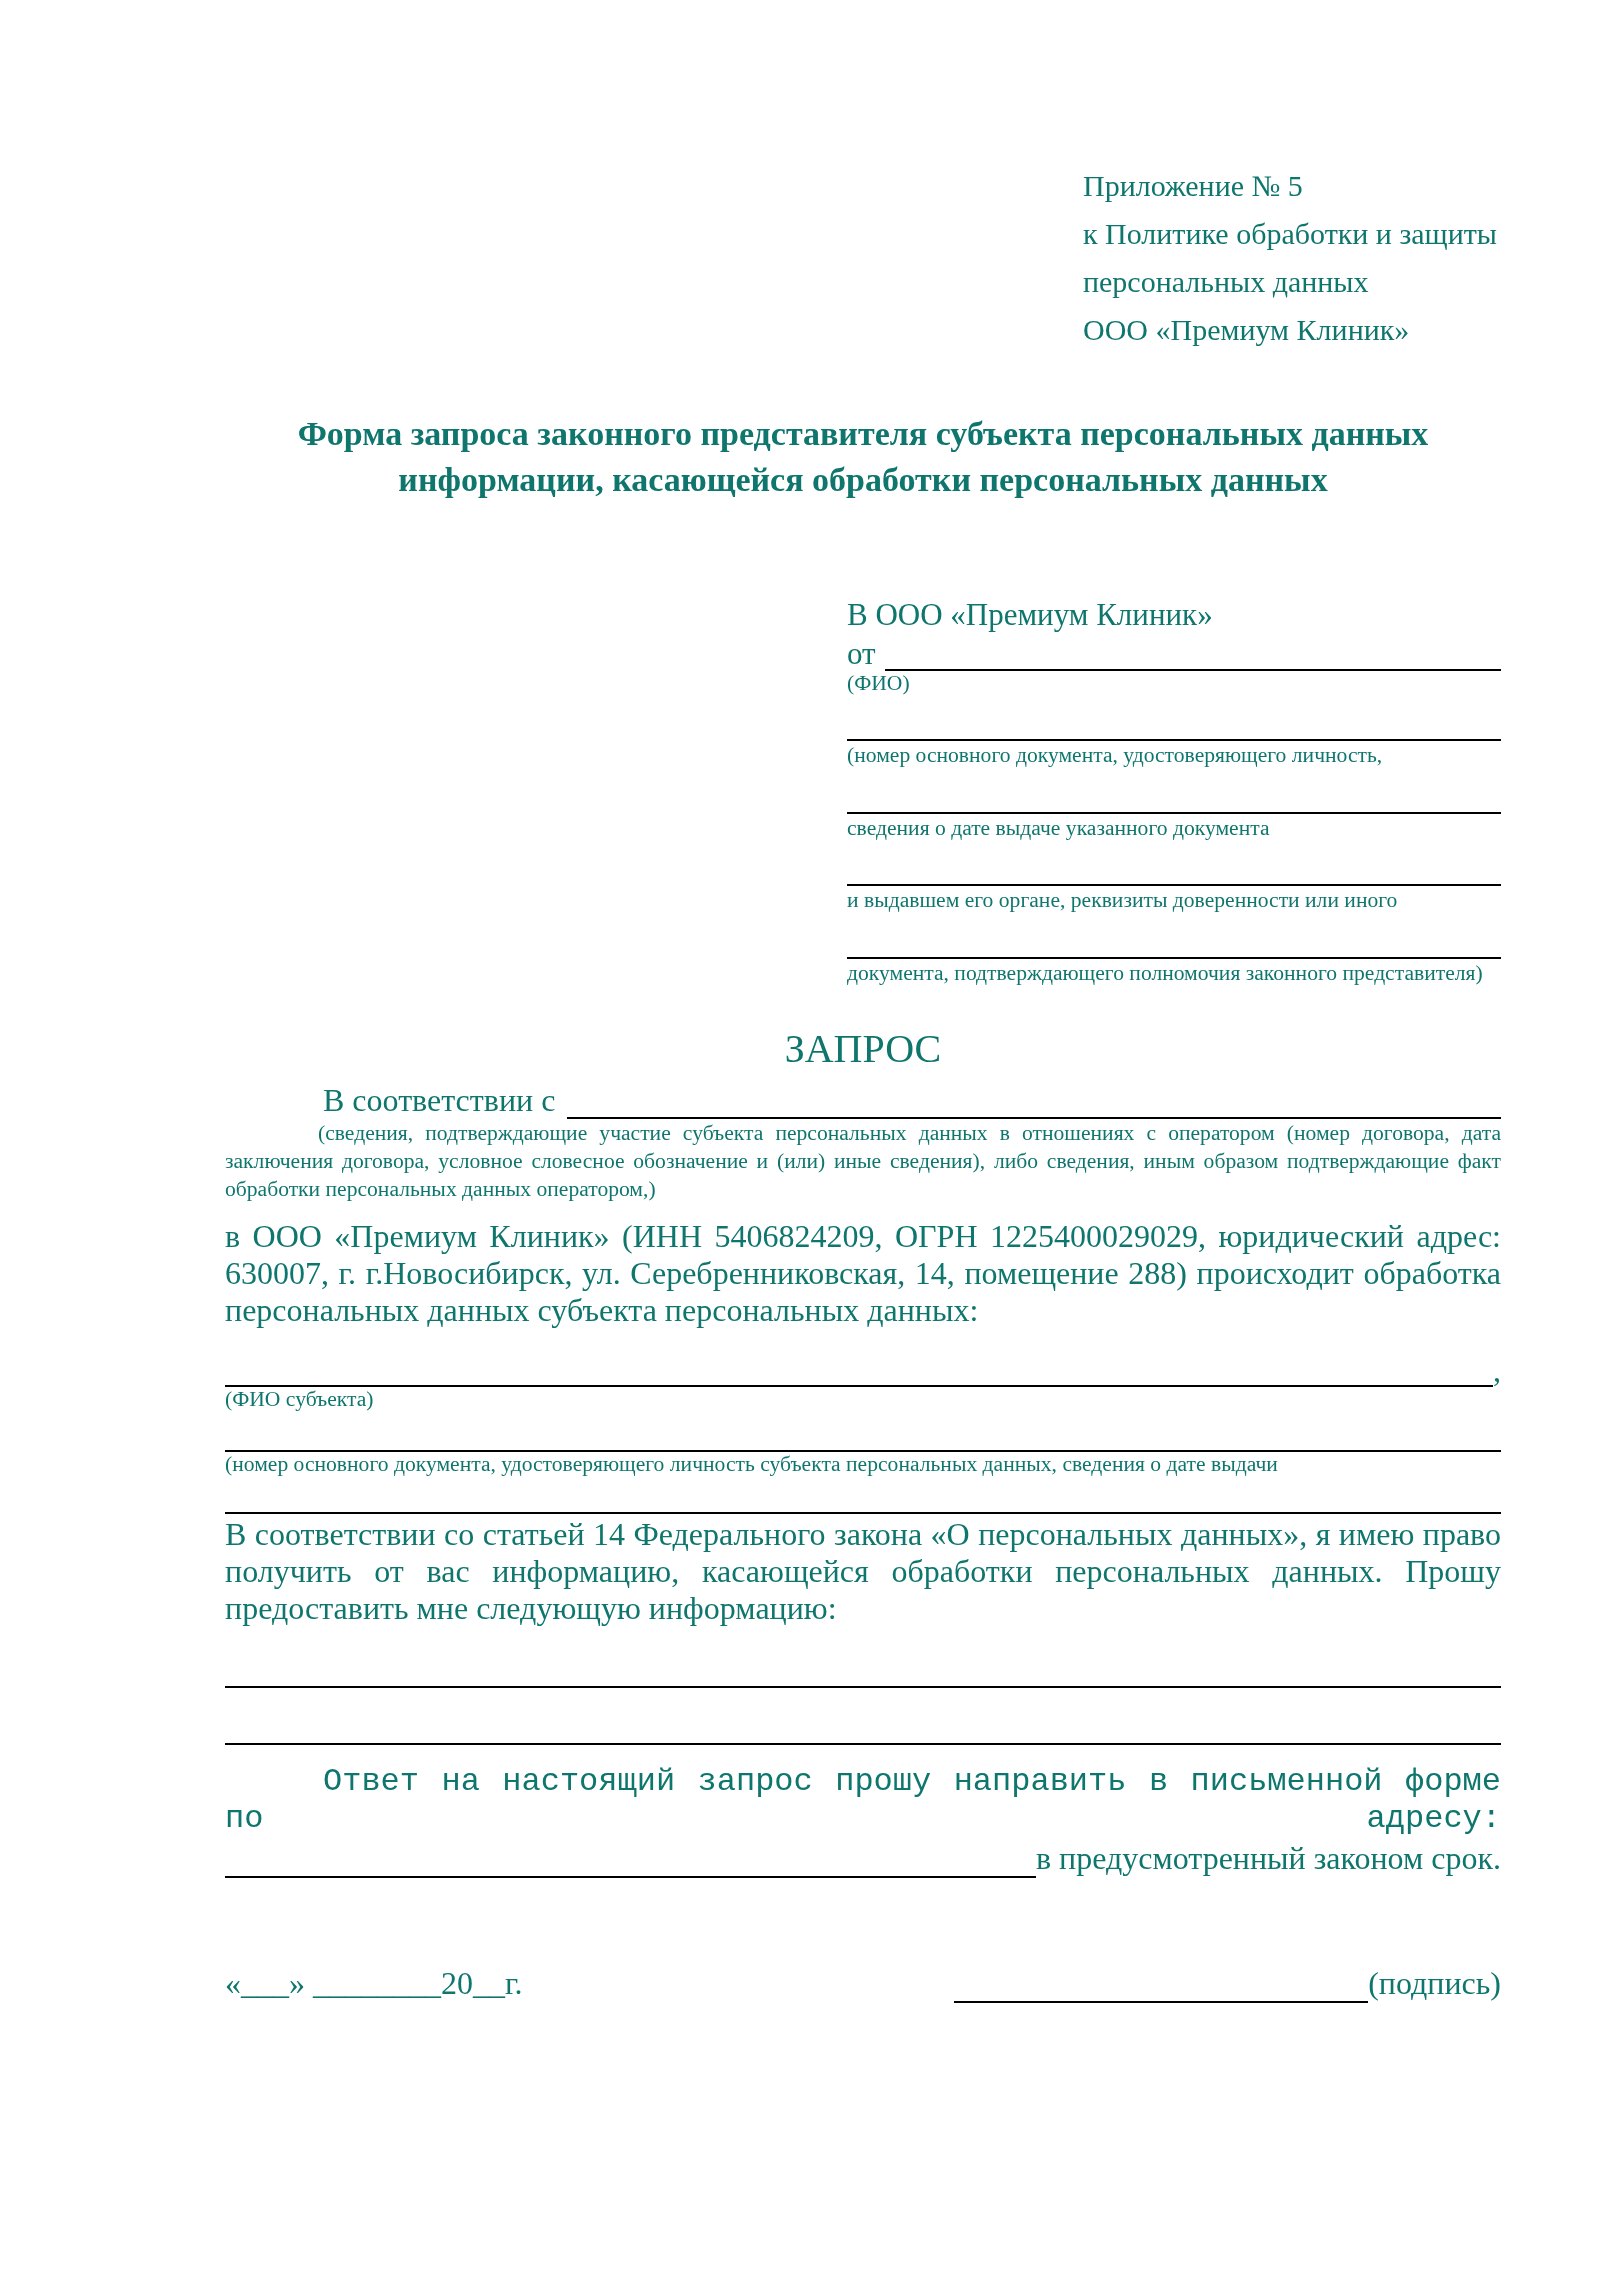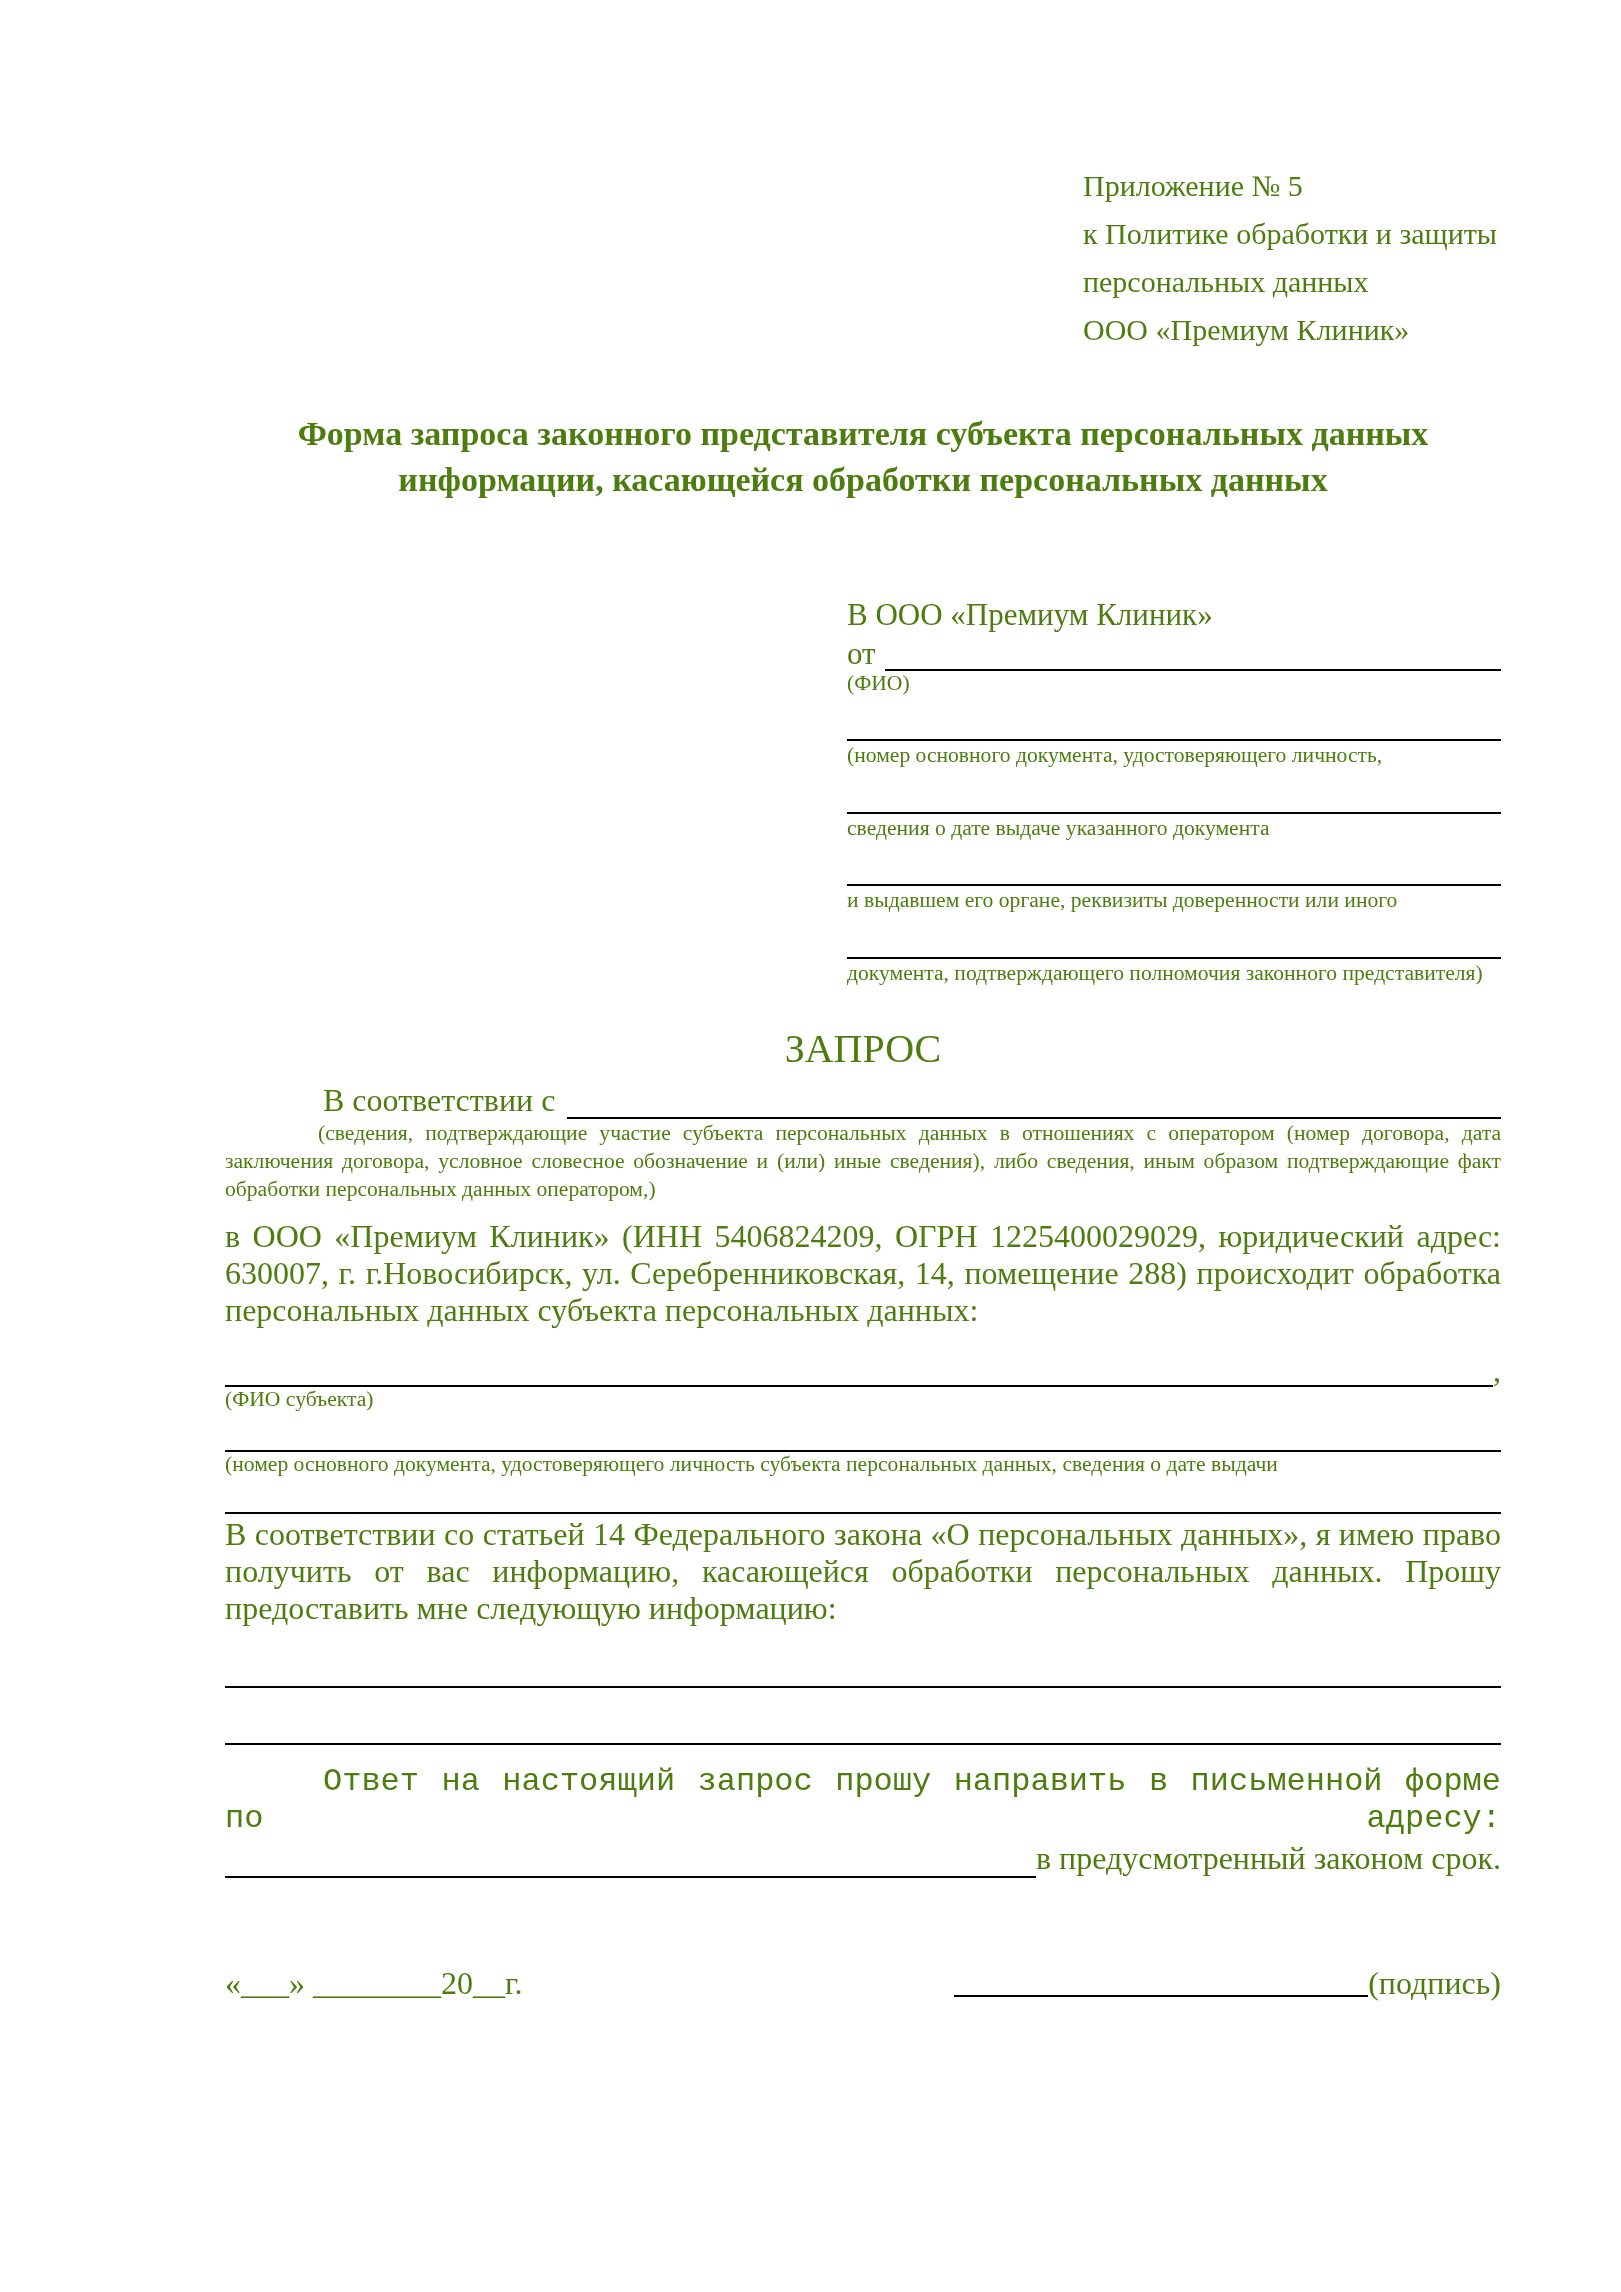--- a/index.html
+++ b/index.html
@@ -2,21 +2,21 @@
 <html lang="ru"><head>
 <meta charset="utf-8">
 <style>
   html, body { margin: 0; padding: 0; background: #e8e8e8; }
   .page {
     position: relative;
     width: 1621px;
     height: 2293px;
     margin: 0 auto;
     background: #ffffff;
-    color: #4d7c0f;
+    color: #0f766e;
     font-family: "Liberation Serif", "DejaVu Serif", serif;
     box-sizing: border-box;
     padding: 0 120px 0 225px;
     overflow: hidden;
   }
   .content { width: 1276px; }
 
   
   .appendix {
     margin-top: 162px;
@@ -104,21 +104,21 @@
   
   .footer-row {
     margin-top: 86px;
     display: flex;
     align-items: flex-end;
     justify-content: space-between;
     font-size: 32px;
     line-height: 39px;
   }
   .date-field { white-space: nowrap; }
-  .sig-group { display: flex; align-items: flex-start; }
+  .sig-group { display: flex; align-items: flex-end; }
   .sig-line {
     display: inline-block;
     width: 414px;
     height: 31px;
     border-bottom: 2.9px solid #000;
   }
   .sig-caption { white-space: nowrap; }
 </style>
 </head>
 <body>

